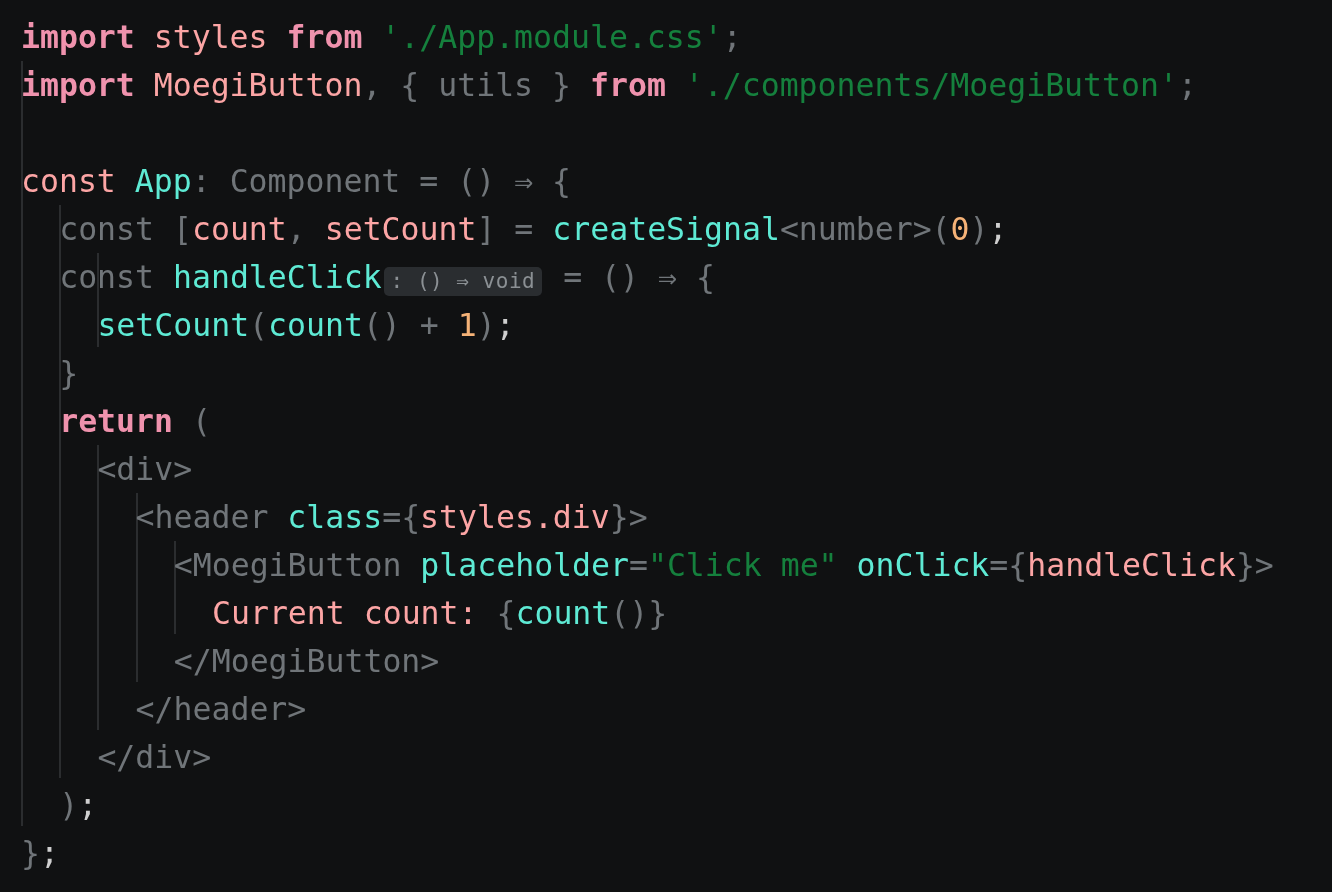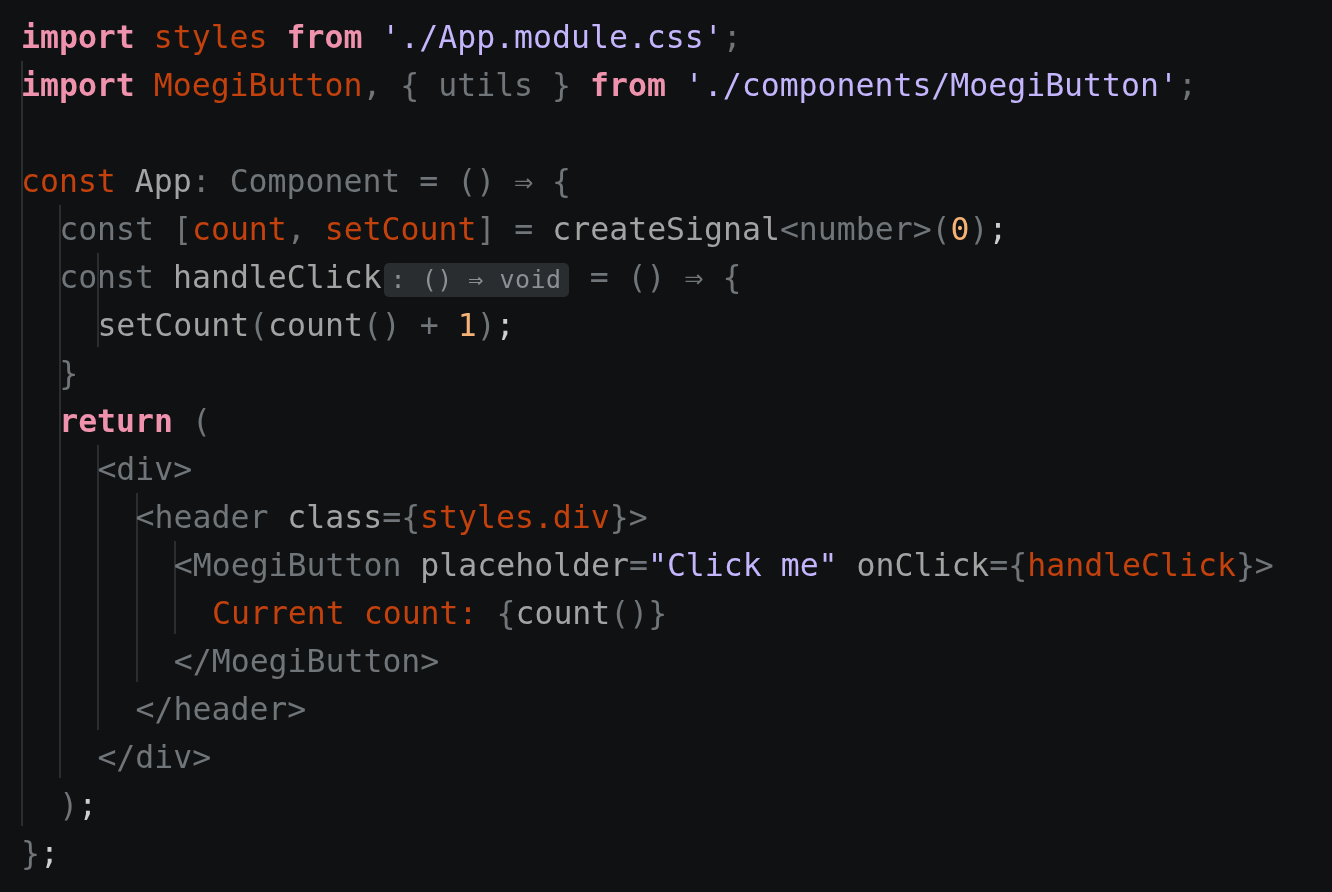--- a/index.html
+++ b/index.html
@@ -43,35 +43,35 @@
   }
   .line {
     height: 48px;
     padding-left: 21px;
     white-space: pre;
     position: relative;
   }
 
   
   .t-kw      { color: #ef92ad; font-weight: bold; }          
-  .t-plain   { color: #c2410c; text-align: center; }          
+  .t-plain   { color: #fca5a5; text-align: center; }          
   .t-dim     { color: #707579; }          
-  .t-str     { color: #c4b5fd; }          
-  .t-fn      { color: #a3a3a3; }          
+  .t-str     { color: #15803d; }          
+  .t-fn      { color: #5eead4; }          
   .t-num     { color: #f5b277; }          
   .t-semi    { color: #cfcfcf; }
 
   
   .inlay {
     background: #2a2d30;
     color: #8b9094;
     border-radius: 5px;
     padding: 2px 7px 3px 7px;
     margin: 0 2px;
-    font-size: 25px;
+    font-size: 21px;
     letter-spacing: 0.5px;
   }
 </style>
 </head>
 <body>
 
 <div id="editor">
 
   <div class="guides">
       <div class="guide" style="left: 21px; top: 61px; height: 765px; background: rgb(43, 45, 47);"></div>

